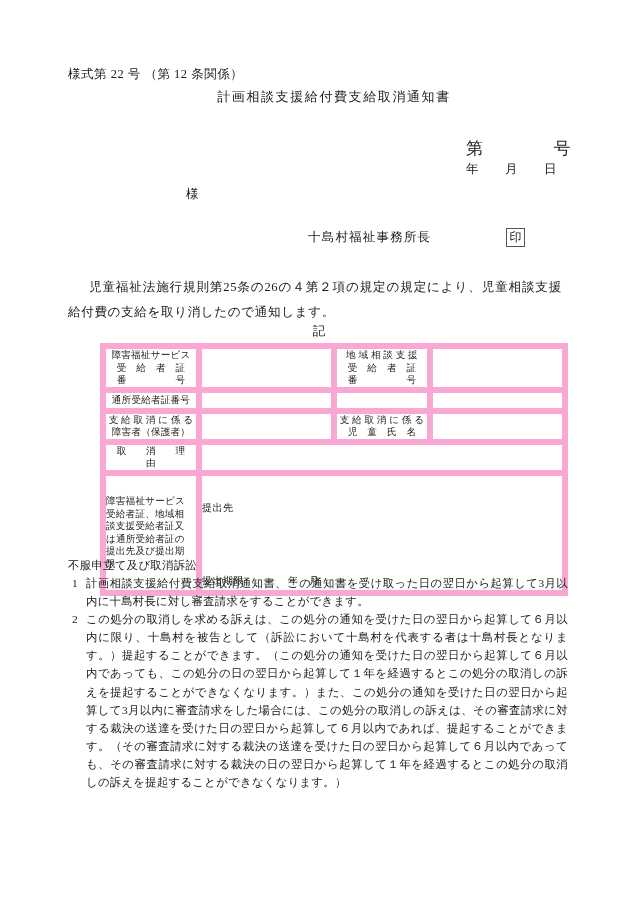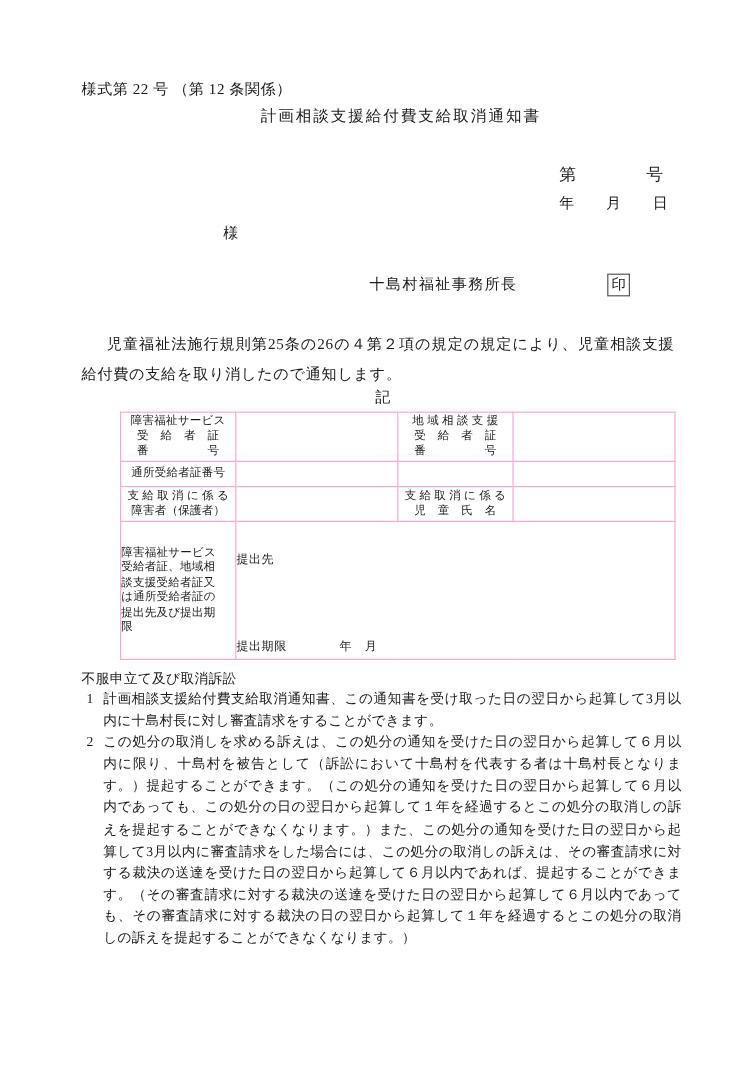--- a/index.html
+++ b/index.html
@@ -31,21 +31,21 @@
     text-align: center;
     font-size: 13px;
     letter-spacing: 1.6px;
     padding-left: 38px;
   }
 
   
   .doc-number {
     position: absolute;
     left: 466px; top: 137px;
-    font-size: 14px;
+    font-size: 17px;
     letter-spacing: 0.5px;
     white-space: pre;
   }
   .doc-date {
     position: absolute;
     left: 466px; top: 161px;
     font-size: 12.5px;
     letter-spacing: 0.5px;
     white-space: pre;
   }
@@ -96,21 +96,21 @@
   
   .form-table {
     position: absolute;
     left: 100px; top: 343px;
     width: 462px;
     border-collapse: collapse;
     table-layout: fixed;
     font-size: 9.6px;
   }
   .form-table td {
-    border: 1px solid #f9a8d4;
+    border: 6px solid #f9a8d4;
     padding: 0;
     vertical-align: middle;
   }
   .lbl {
     padding: 2px 3px;
     line-height: 12.5px;
     letter-spacing: 0.2px;
     white-space: pre-line;
   }
   .lbl-c { text-align: center; }
@@ -251,20 +251,24 @@
       <tr style="height:29px">
         <td class="lbl lbl-c">支 給 取 消 に 係 る
 障害者（保護者）</td>
         <td class="val"></td>
         <td class="lbl lbl-c">支 給 取 消 に 係 る
 児　童　氏　名</td>
         <td class="val"></td>
       </tr>
 
 
+      <tr style="height:21px">
+        <td class="lbl lbl-c">取　　消　　理　　由</td>
+        <td class="val" colspan="3"></td>
+      </tr>
 
       <tr style="height:62px">
         <td class="lbl">障害福祉サービス
 受給者証、地域相
 談支援受給者証又
 は通所受給者証の
 提出先及び提出期
 限</td>
         <td class="val val-line" colspan="3">
           <span class="sub-field">提出先</span>

